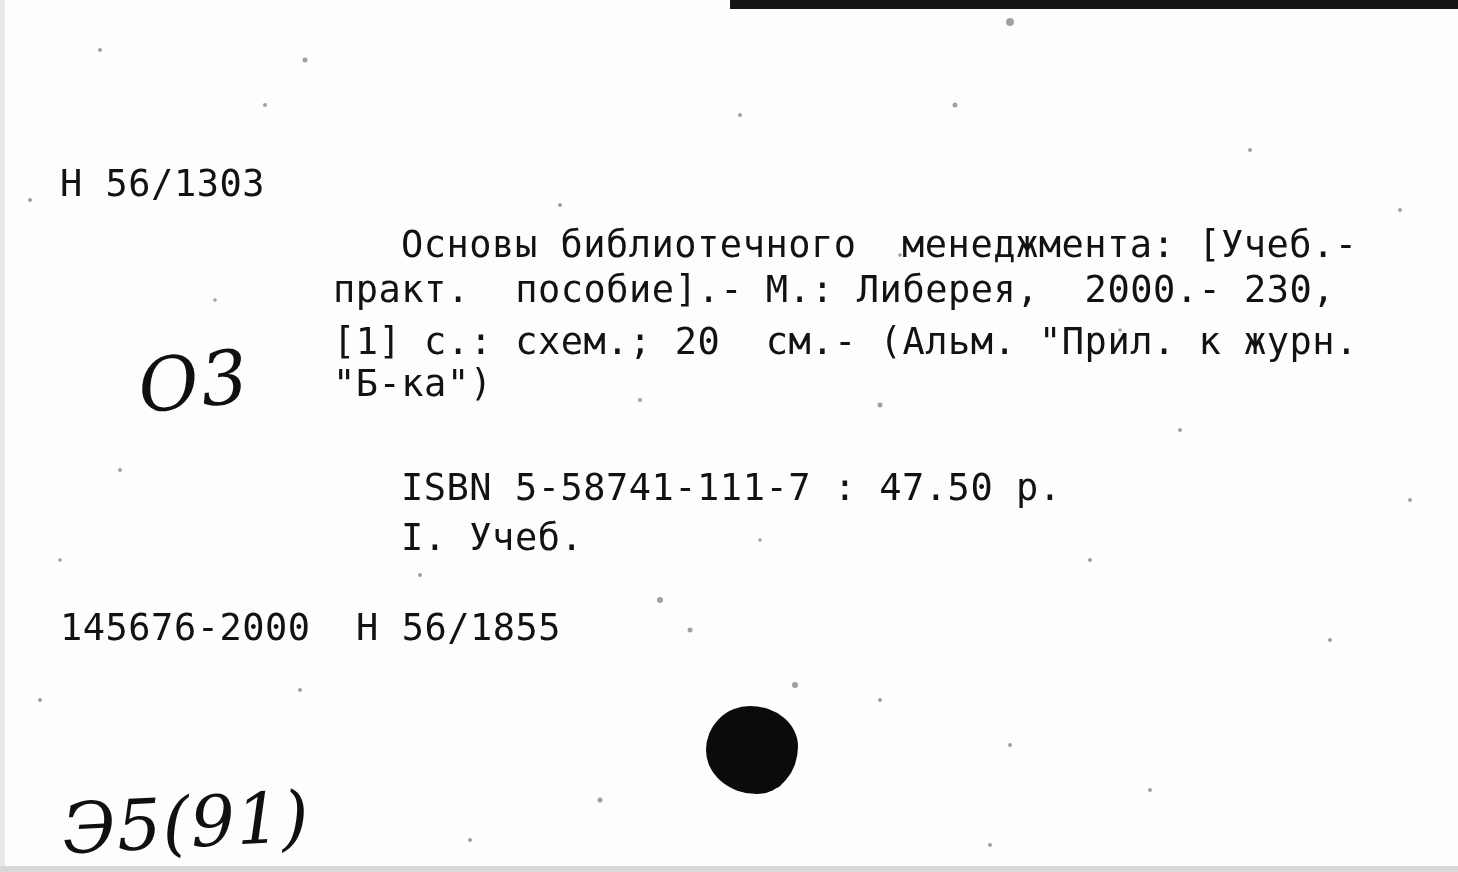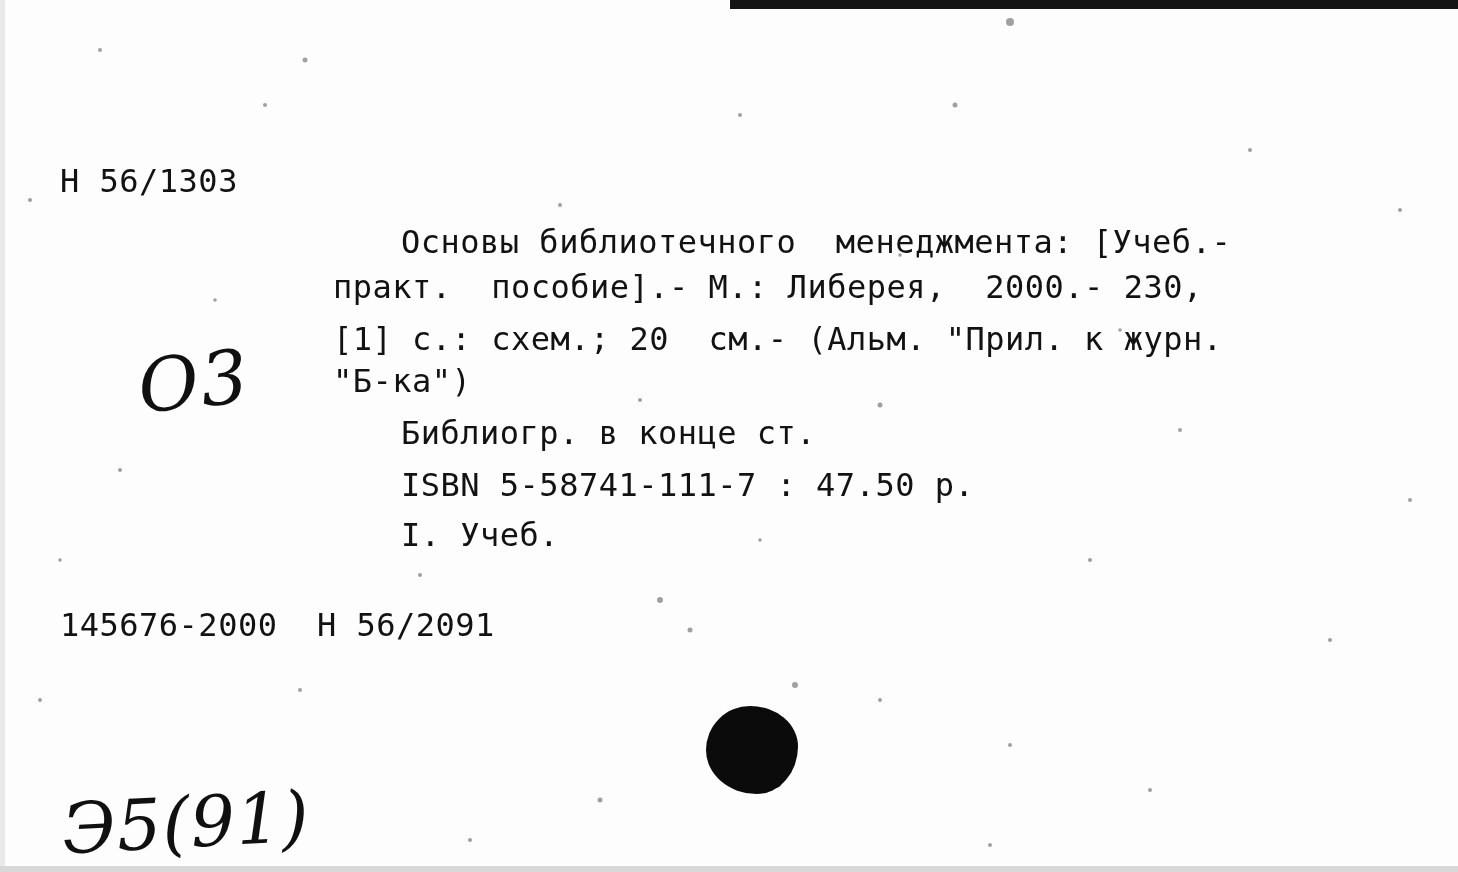--- a/index.html
+++ b/index.html
@@ -49,21 +49,21 @@
     width: 1458px;
     height: 6px;
     background: #d8d8d8;
   }
 
   
   .typed {
     position: absolute;
     white-space: pre;
     font-family: "DejaVu Sans Mono", monospace;
-    font-size: 32px;
+    font-size: 37px;
     letter-spacing: 0.5px;
     color: #121212;
   }
 
   .callno-top   { left: 60px;  top: 162px; }
   .author       { left: 333px; top: 162px; }
 
   .body-line    { left: 333px; }
   .l1 { top: 216px; margin-top: 7px; }
   .l2 { top: 268px; }
@@ -168,24 +168,23 @@
     </g>
   </svg>
 
   <div class="typed callno-top">Н 56/1303</div>
 
   <div class="typed body-line l1 indent">Основы библиотечного  менеджмента: [Учеб.-</div>
   <div class="typed body-line l2">практ.  пособие].- М.: Либерея,  2000.- 230,</div>
   <div class="typed body-line l3">[1] с.: схем.; 20  см.- (Альм. "Прил. к журн.</div>
   <div class="typed body-line l4">"Б-ка")</div>
 
-  <div class="typed body-line l5 indent">Библиогр. в конце ст.</div>
   <div class="typed body-line l6 indent">ISBN 5-58741-111-7 : 47.50 р.</div>
   <div class="typed body-line l7 indent">I. Учеб.</div>
 
-  <div class="typed accession">145676-2000  Н 56/2091</div>
+  <div class="typed accession">145676-2000  Н 56/1855</div>
 
   <div class="hand hand-03">О3</div>
   <div class="hand hand-35">Э5(91)</div>
 
   <div class="blot"></div>
 
 </div>
 
 </body></html>

